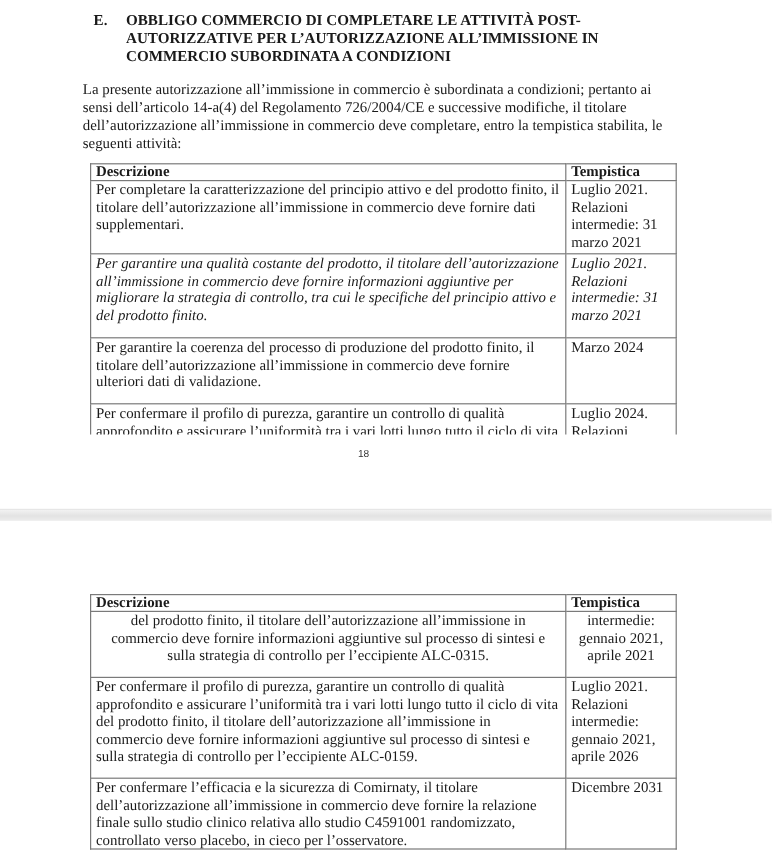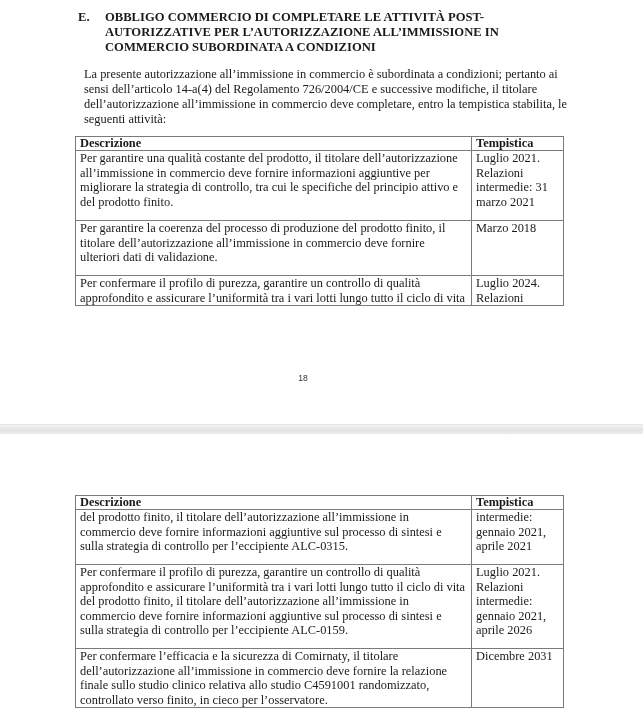--- a/index.html
+++ b/index.html
@@ -16,42 +16,42 @@
     background:linear-gradient(#f2f2f2, #e3e3e3 50%, #efefef);
     border-top:1px solid #e6e6e6; border-bottom:1px solid #e8e8e8;
   }
   .section-heading {
     position:absolute; left:78px; top:10px; width:500px;
     font-weight:bold; font-size:12.6px; line-height:15px;
   }
   .section-heading .letter { position:absolute; left:0; top:0; }
   .section-heading .title { position:absolute; left:27px; top:0; width:480px; }
   .intro {
-    position:absolute; left:84px; top:67px; width:500px;
+    position:absolute; left:69px; top:67px; width:500px;
     font-size:12.4px; line-height:15px;
   }
   table.obl {
     position:absolute; left:75px; width:488px;
     border-collapse:collapse; table-layout:fixed;
     font-size:12.4px; line-height:14.6px;
   }
   table.obl th, table.obl td {
     border:1.5px solid #7a7a7a; vertical-align:top;
     padding:0 4px 0 4px; text-align:left;
   }
   table.obl th { font-weight:bold; padding-top:0; line-height:13px;margin-top:48px; }
   table.obl col.c1 { width:396px; }
   table.obl col.c2 { width:92px; }
   .t1 { top:136px; }
   .t2 { top:495px; }
   .t1 tr.r1 td { height:60px; }
-  .t1 tr.r2 td { height:69px; }
+  .t1 tr.r2 td { height:69px;font-style:italic; }
   .t1 tr.r3 td { height:54px;font-family:Liberation Serif, serif; }
   .t1 tr.r4 td { height:28px; }
-  .t2 tr.r1 td { height:54px; }
+  .t2 tr.r1 td { height:54px;text-align:center; }
   .t2 tr.r2 td { height:83px; }
   .t2 tr.r3 td { height:56px; }
   .page-number {
     position:absolute; left:0; width:606px; top:373px; text-align:center;
     font-family:"Liberation Sans", "DejaVu Sans", sans-serif; font-size:8.5px; color:#333;
   }
   .t1-clip { position:absolute; left:0; top:0; width:643px; height:362px; overflow:hidden; }
 </style>
 </head>
 <body>
@@ -70,27 +70,31 @@
           <col class="c1">
           <col class="c2">
         </colgroup>
       <thead>
         <tr>
           <th>Descrizione</th>
           <th>Tempistica</th>
         </tr>
       </thead>
       <tbody>
+        <tr class="r1">
+          <td>Per completare la caratterizzazione del principio attivo e del prodotto finito, il titolare dell’autorizzazione all’immissione in commercio deve fornire dati supplementari.</td>
+          <td>Luglio 2021. Relazioni intermedie: 31 marzo 2021</td>
+        </tr>
         <tr class="r2">
           <td>Per garantire una qualità costante del prodotto, il titolare dell’autorizzazione all’immissione in commercio deve fornire informazioni aggiuntive per migliorare la strategia di controllo, tra cui le specifiche del principio attivo e del prodotto finito.</td>
           <td>Luglio 2021. Relazioni intermedie: 31 marzo 2021</td>
         </tr>
         <tr class="r3">
           <td>Per garantire la coerenza del processo di produzione del prodotto finito, il titolare dell’autorizzazione all’immissione in commercio deve fornire ulteriori dati di validazione.</td>
-          <td>Marzo 2018</td>
+          <td>Marzo 2024</td>
         </tr>
         <tr class="r4">
           <td>Per confermare il profilo di purezza, garantire un controllo di qualità approfondito e assicurare l’uniformità tra i vari lotti lungo tutto il ciclo di vita</td>
           <td>Luglio 2024. Relazioni</td>
         </tr>
       </tbody>
     </table>
   </div>
 
   <div class="page-number">18</div>
@@ -113,18 +117,18 @@
     <tbody>
       <tr class="r1">
         <td>del prodotto finito, il titolare dell’autorizzazione all’immissione in commercio deve fornire informazioni aggiuntive sul processo di sintesi e sulla strategia di controllo per l’eccipiente ALC-0315.</td>
         <td>intermedie: gennaio 2021, aprile 2021</td>
       </tr>
       <tr class="r2">
         <td>Per confermare il profilo di purezza, garantire un controllo di qualità approfondito e assicurare l’uniformità tra i vari lotti lungo tutto il ciclo di vita del prodotto finito, il titolare dell’autorizzazione all’immissione in commercio deve fornire informazioni aggiuntive sul processo di sintesi e sulla strategia di controllo per l’eccipiente ALC-0159.</td>
         <td>Luglio 2021. Relazioni intermedie: gennaio 2021, aprile 2026</td>
       </tr>
       <tr class="r3">
-        <td>Per confermare l’efficacia e la sicurezza di Comirnaty, il titolare dell’autorizzazione all’immissione in commercio deve fornire la relazione finale sullo studio clinico relativa allo studio C4591001 randomizzato, controllato verso finito, in cieco per l’osservatore.</td>
+        <td>Per confermare l’efficacia e la sicurezza di Comirnaty, il titolare dell’autorizzazione all’immissione in commercio deve fornire la relazione finale sullo studio clinico relativa allo studio C4591001 randomizzato, controllato verso placebo, in cieco per l’osservatore.</td>
         <td>Dicembre 2031</td>
       </tr>
     </tbody>
   </table>
 </div>
 
 </body></html>

